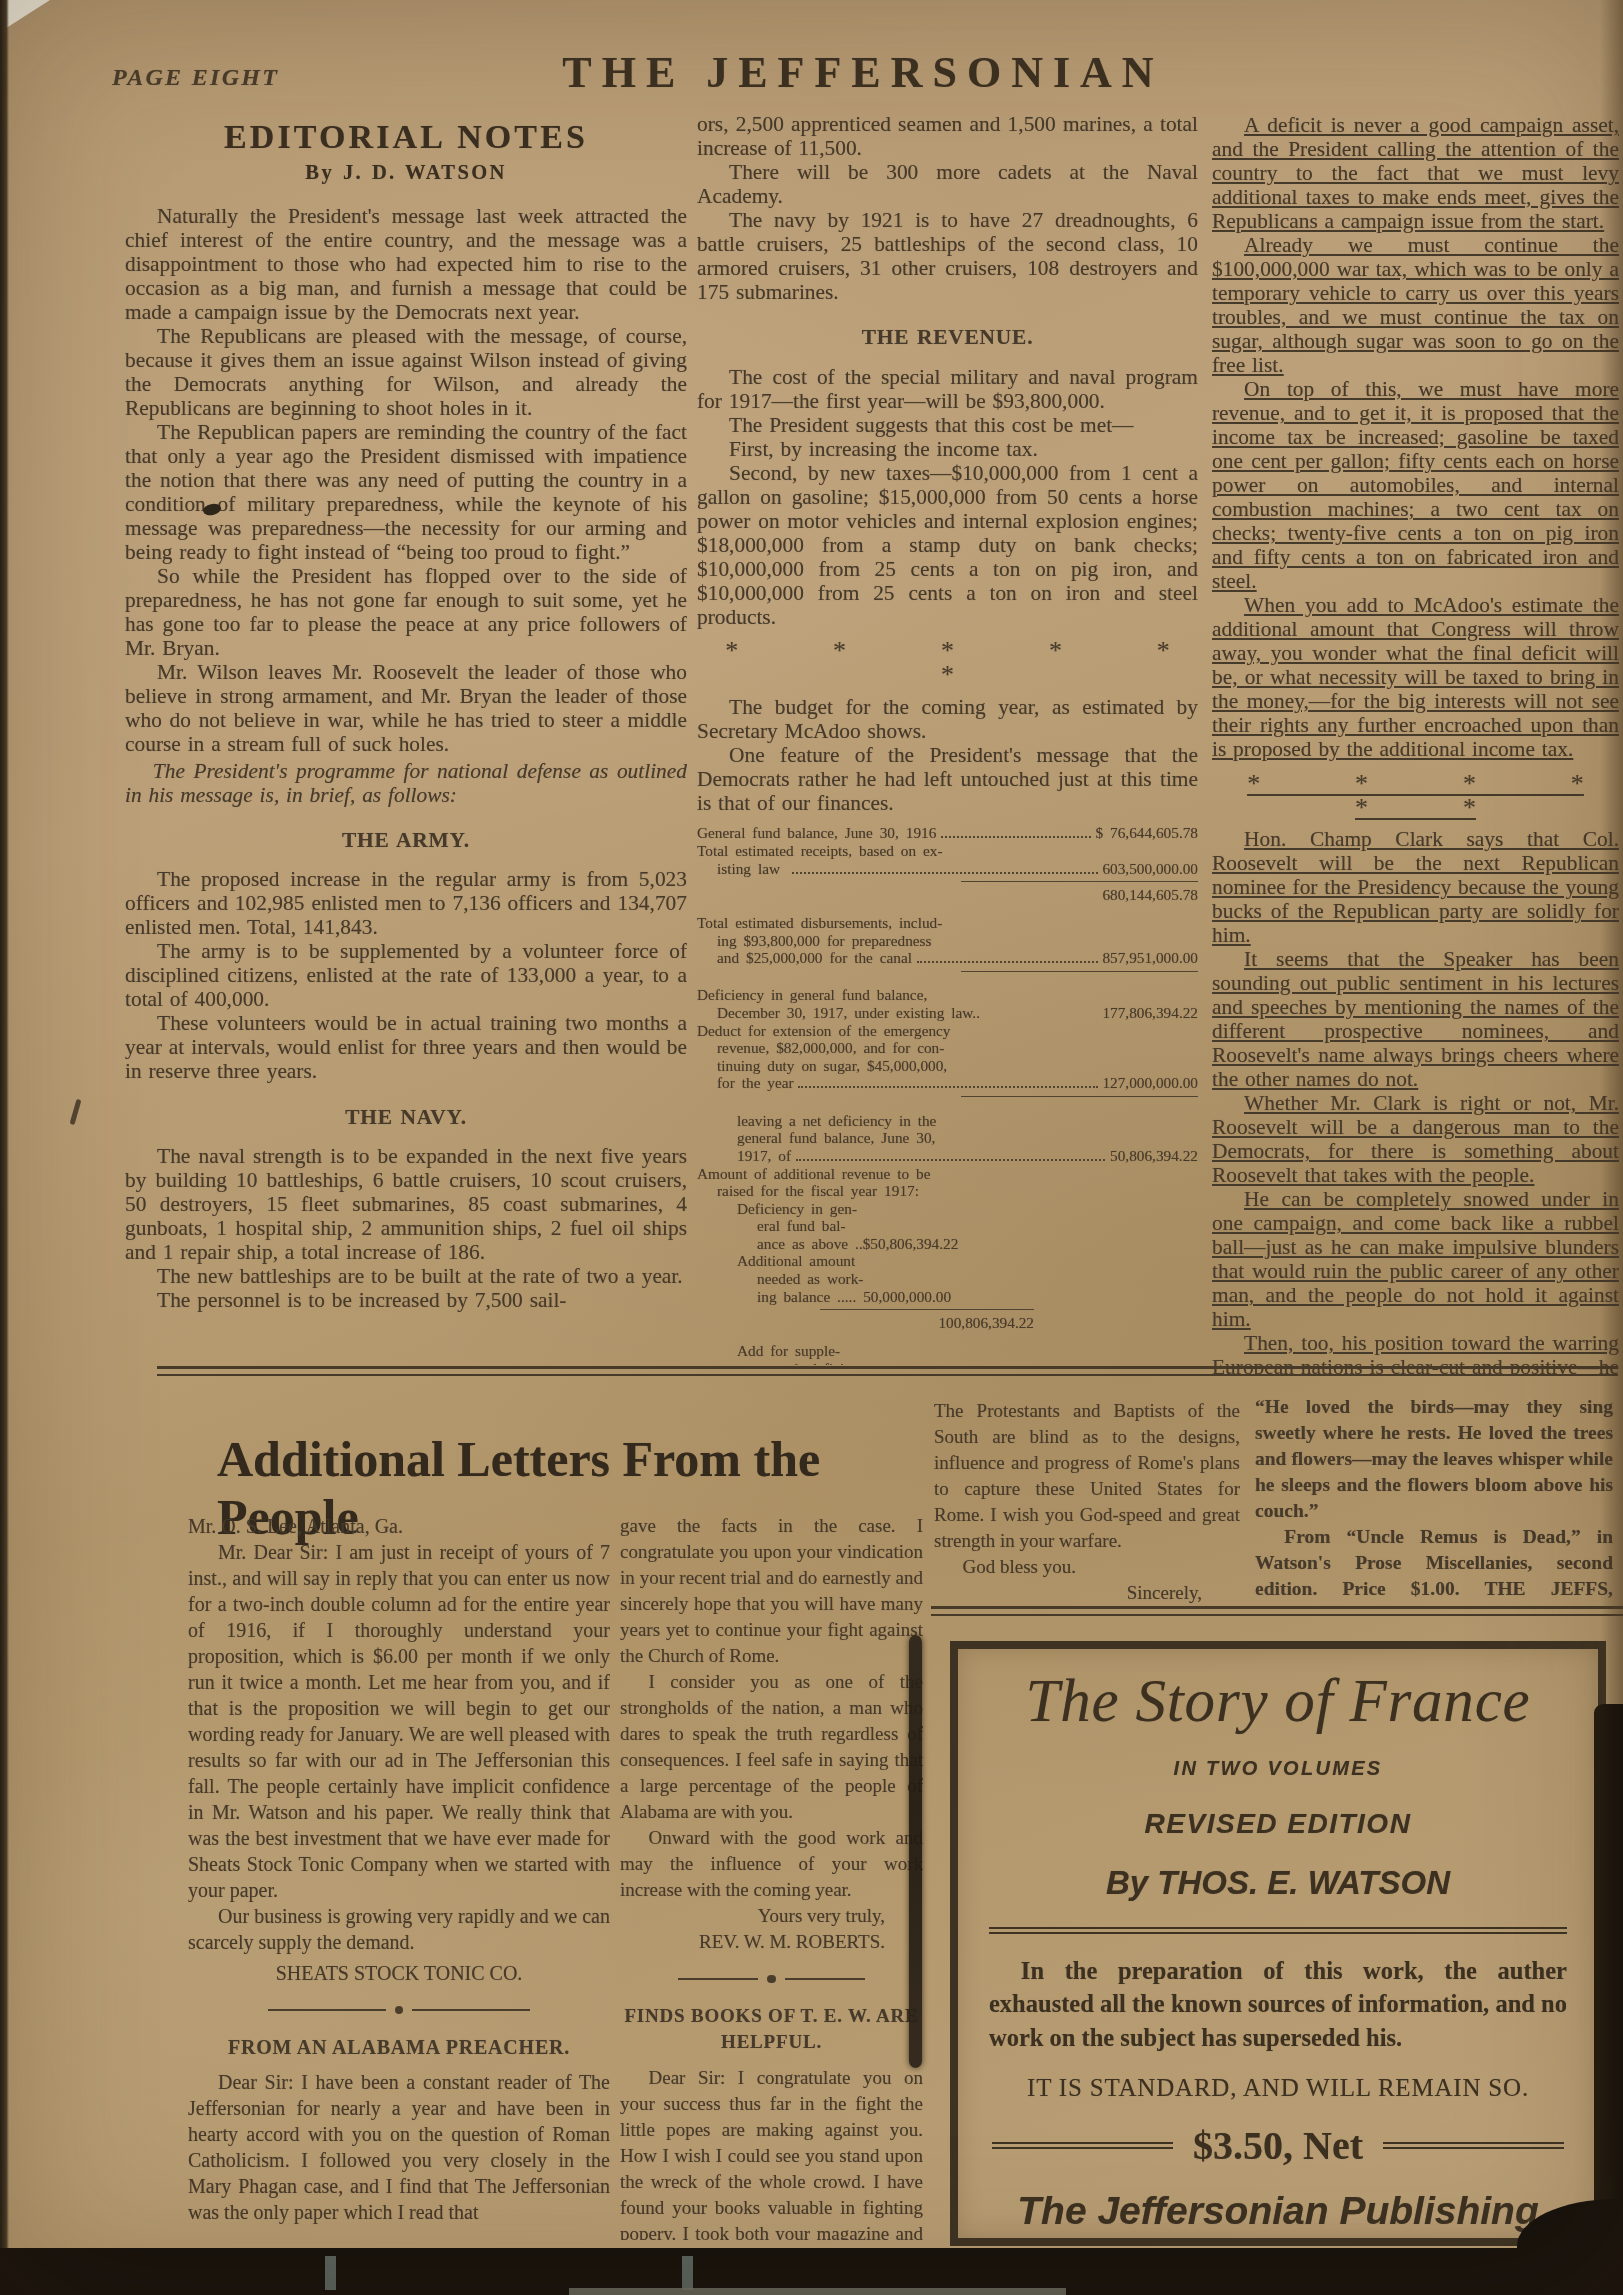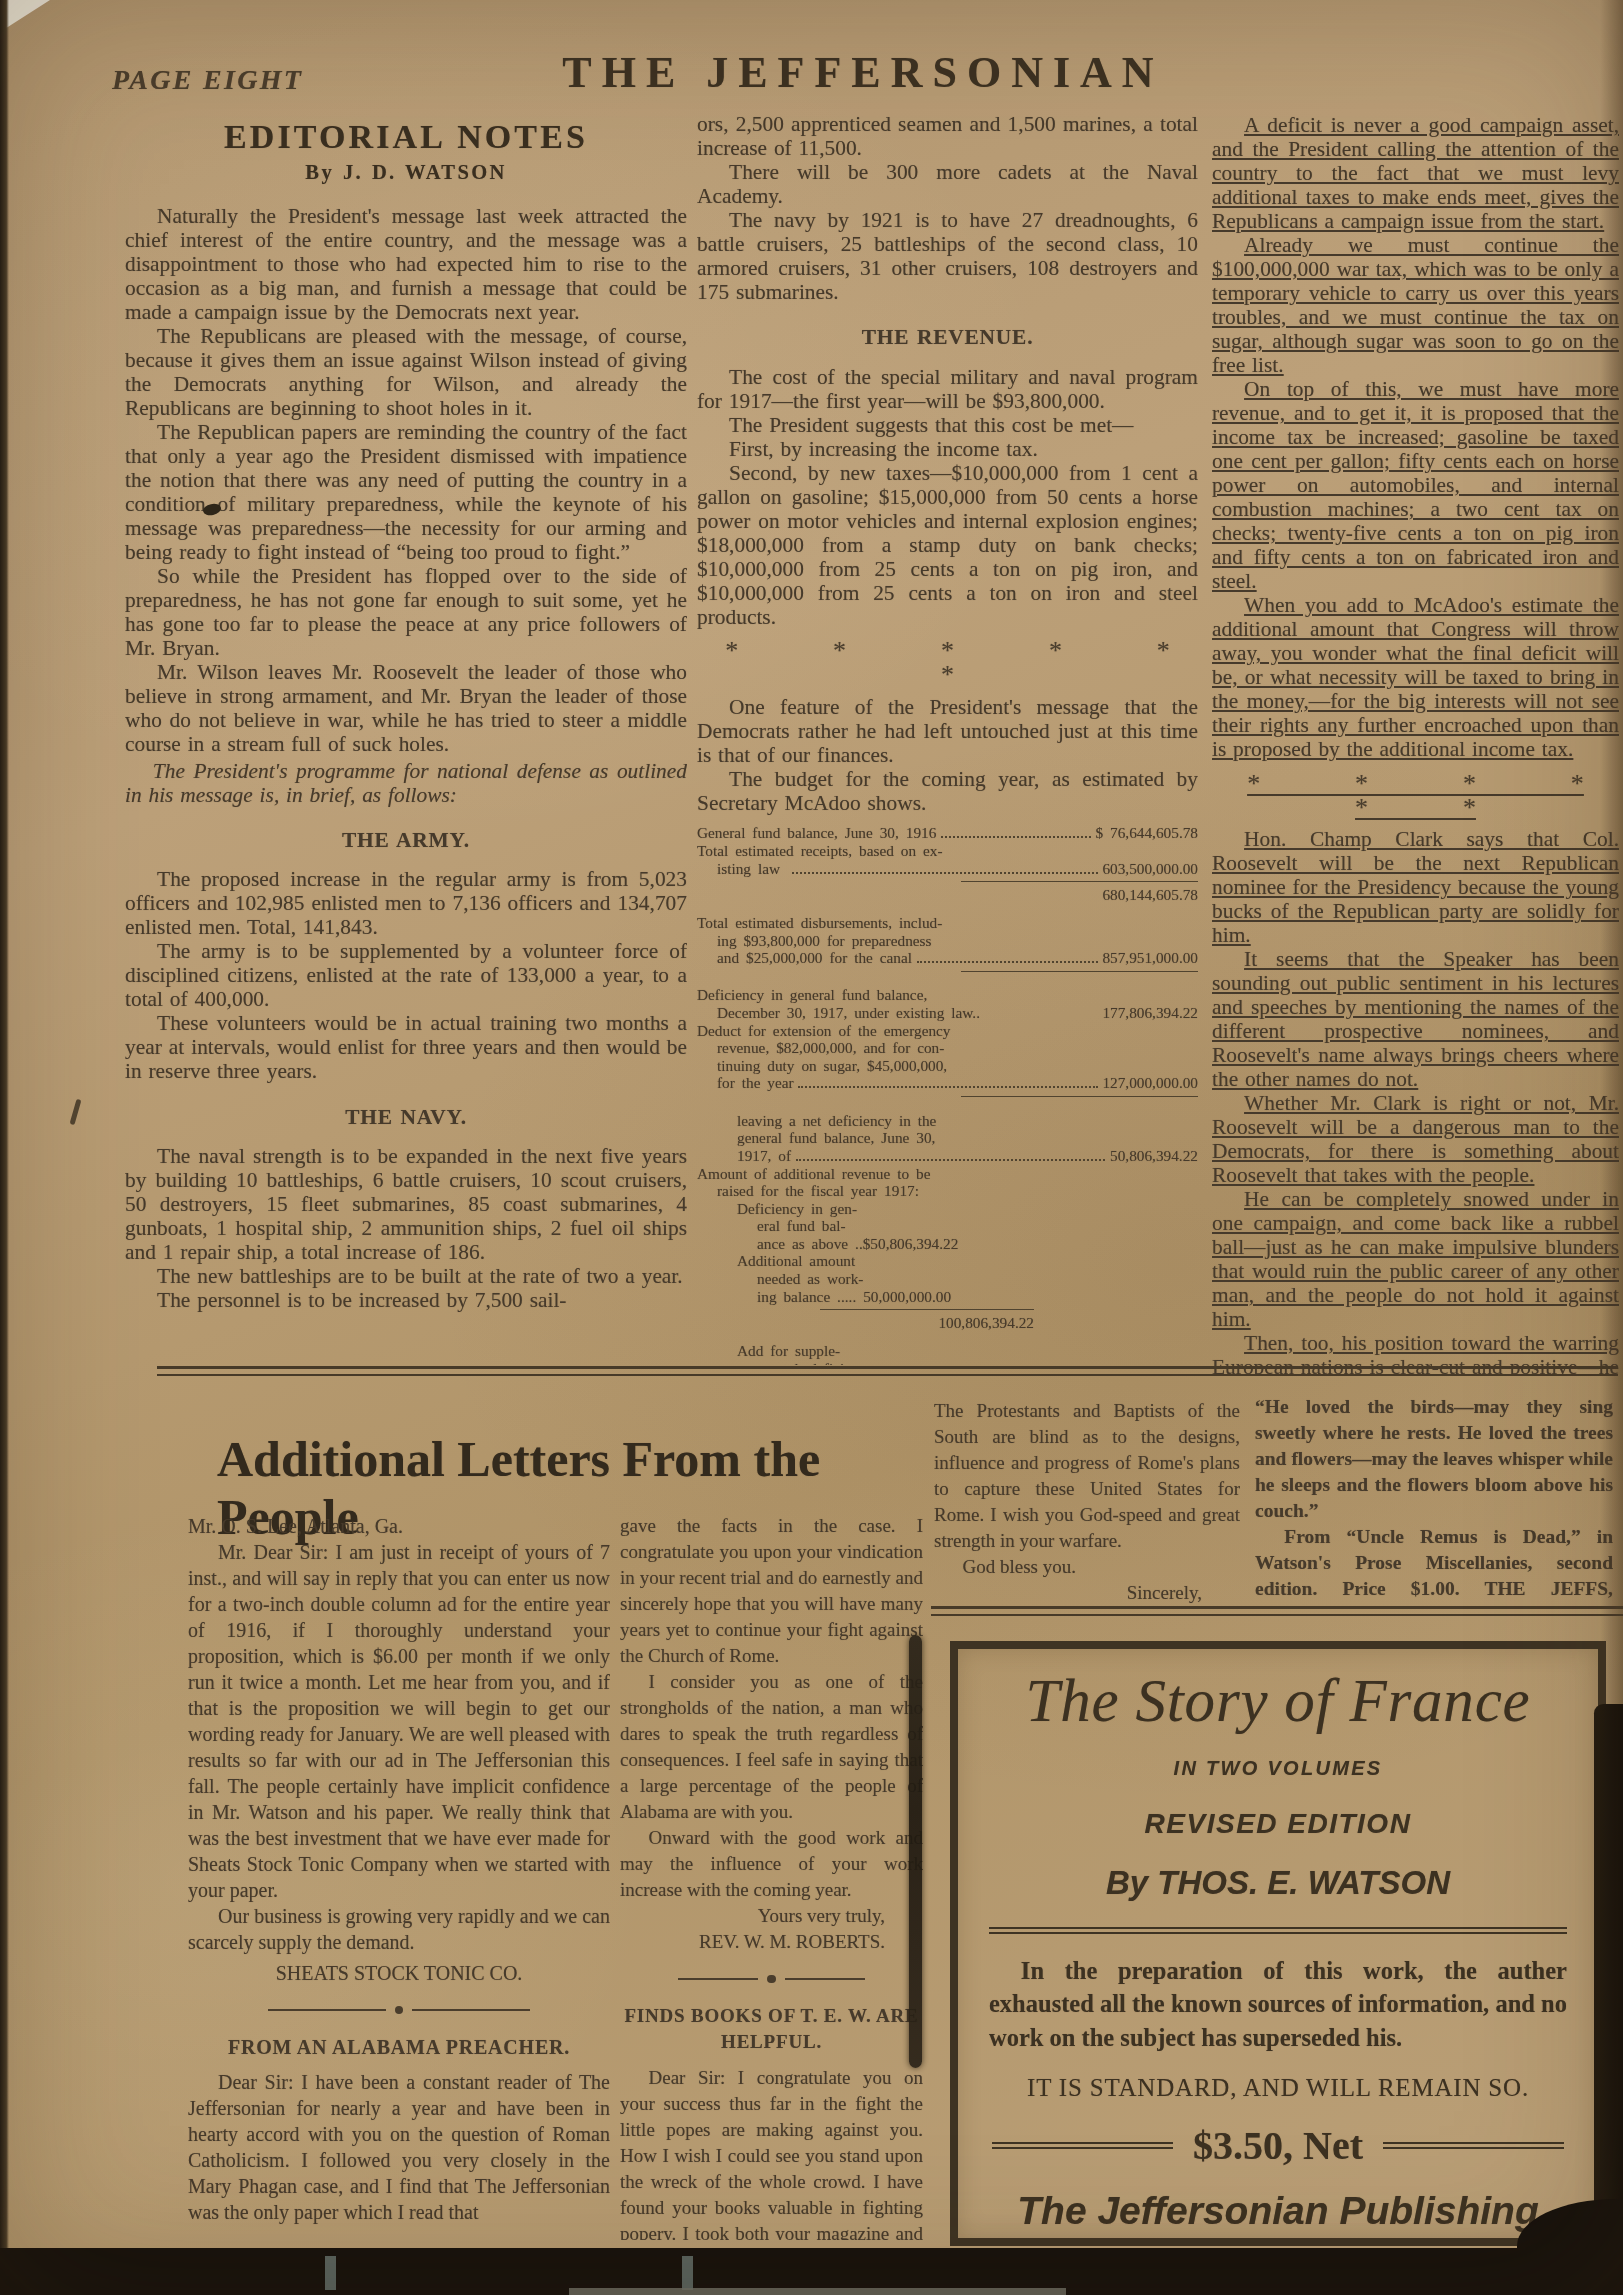--- a/index.html
+++ b/index.html
@@ -8,21 +8,21 @@
     background:
       radial-gradient(993px 688px at 28% 18%, rgba(255,240,210,0.10), transparent 62%),
       radial-gradient(1146px 841px at 72% 55%, rgba(88,60,28,0.10), transparent 65%),
       radial-gradient(764px 611px at 12% 82%, rgba(255,246,222,0.09), transparent 60%),
       linear-gradient(160deg,#b2966f 0%,#bca079 30%,#b09468 62%,#bba078 100%);}
   .page::after{content:"";position:absolute;inset:0;pointer-events:none;
     box-shadow:inset 0 0 153px rgba(58,40,18,.28);}
   .txt{ text-shadow:0 0 0.8px rgba(70,55,38,.45); }
 
   
-  .pagelabel{position:absolute;left:112px;top:64px;font-style:italic;font-size:28px;
+  .pagelabel{position:absolute;left:112px;top:64px;font-style:italic;font-size:24px;
     letter-spacing:2.3px;font-weight:bold;color:#4a3d2c;}
   .masthead{position:absolute;left:527px;top:47px;width:672px;text-align:center;
     font-size:44px;font-weight:bold;letter-spacing:10px;color:#3c3122;}
 
   
   .col{position:absolute;font-size:21.4px;line-height:24px;text-align:justify;
     word-spacing:1.5px;overflow:hidden;}
   .col1{left:125px;top:125px;width:562px;height:1230px;}
   .col2{left:697px;top:112px;width:501px;height:1253px;}
   .col3{left:1212px;top:113px;width:407px;height:1261px;text-decoration:underline;}
@@ -147,22 +147,22 @@
   <div class="col col2">
       <div class="pn">ors, 2,500 apprenticed seamen and 1,500 marines, a total increase of 11,500.</div>
       <div class="p">There will be 300 more cadets at the Naval Academy.</div>
       <div class="p">The navy by 1921 is to have 27 dreadnoughts, 6 battle cruisers, 25 battleships of the second class, 10 armored cruisers, 31 other cruisers, 108 destroyers and 175 submarines.</div>
       <div class="h">THE REVENUE.</div>
       <div class="p">The cost of the special military and naval program for 1917—the first year—will be $93,800,000.</div>
       <div class="p">The President suggests that this cost be met—</div>
       <div class="p">First, by increasing the income tax.</div>
       <div class="p">Second, by new taxes—$10,000,000 from 1 cent a gallon on gasoline; $15,000,000 from 50 cents a horse power on motor vehicles and internal explosion engines; $18,000,000 from a stamp duty on bank checks; $10,000,000 from 25 cents a ton on pig iron, and $10,000,000 from 25 cents a ton on iron and steel products.</div>
       <div class="stars">* * * * * *</div>
+      <div class="p">The budget for the coming year, as estimated by Secretary McAdoo shows.</div>
       <div class="p">One feature of the President's message that the Democrats rather he had left untouched just at this time is that of our finances.</div>
-      <div class="p">The budget for the coming year, as estimated by Secretary McAdoo shows.</div>
       <div class="tbl">
         <div class="trow">
           <span class="tt" style="padding-left: 0px;">General fund balance, June 30, 1916</span>
           <span class="lead"></span>
           <span class="amt out">$ 76,644,605.78</span>
         </div>
         <div class="trow">
           <span class="tt" style="padding-left: 0px;">Total estimated receipts, based on ex-</span>
         </div>
         <div class="trow">

